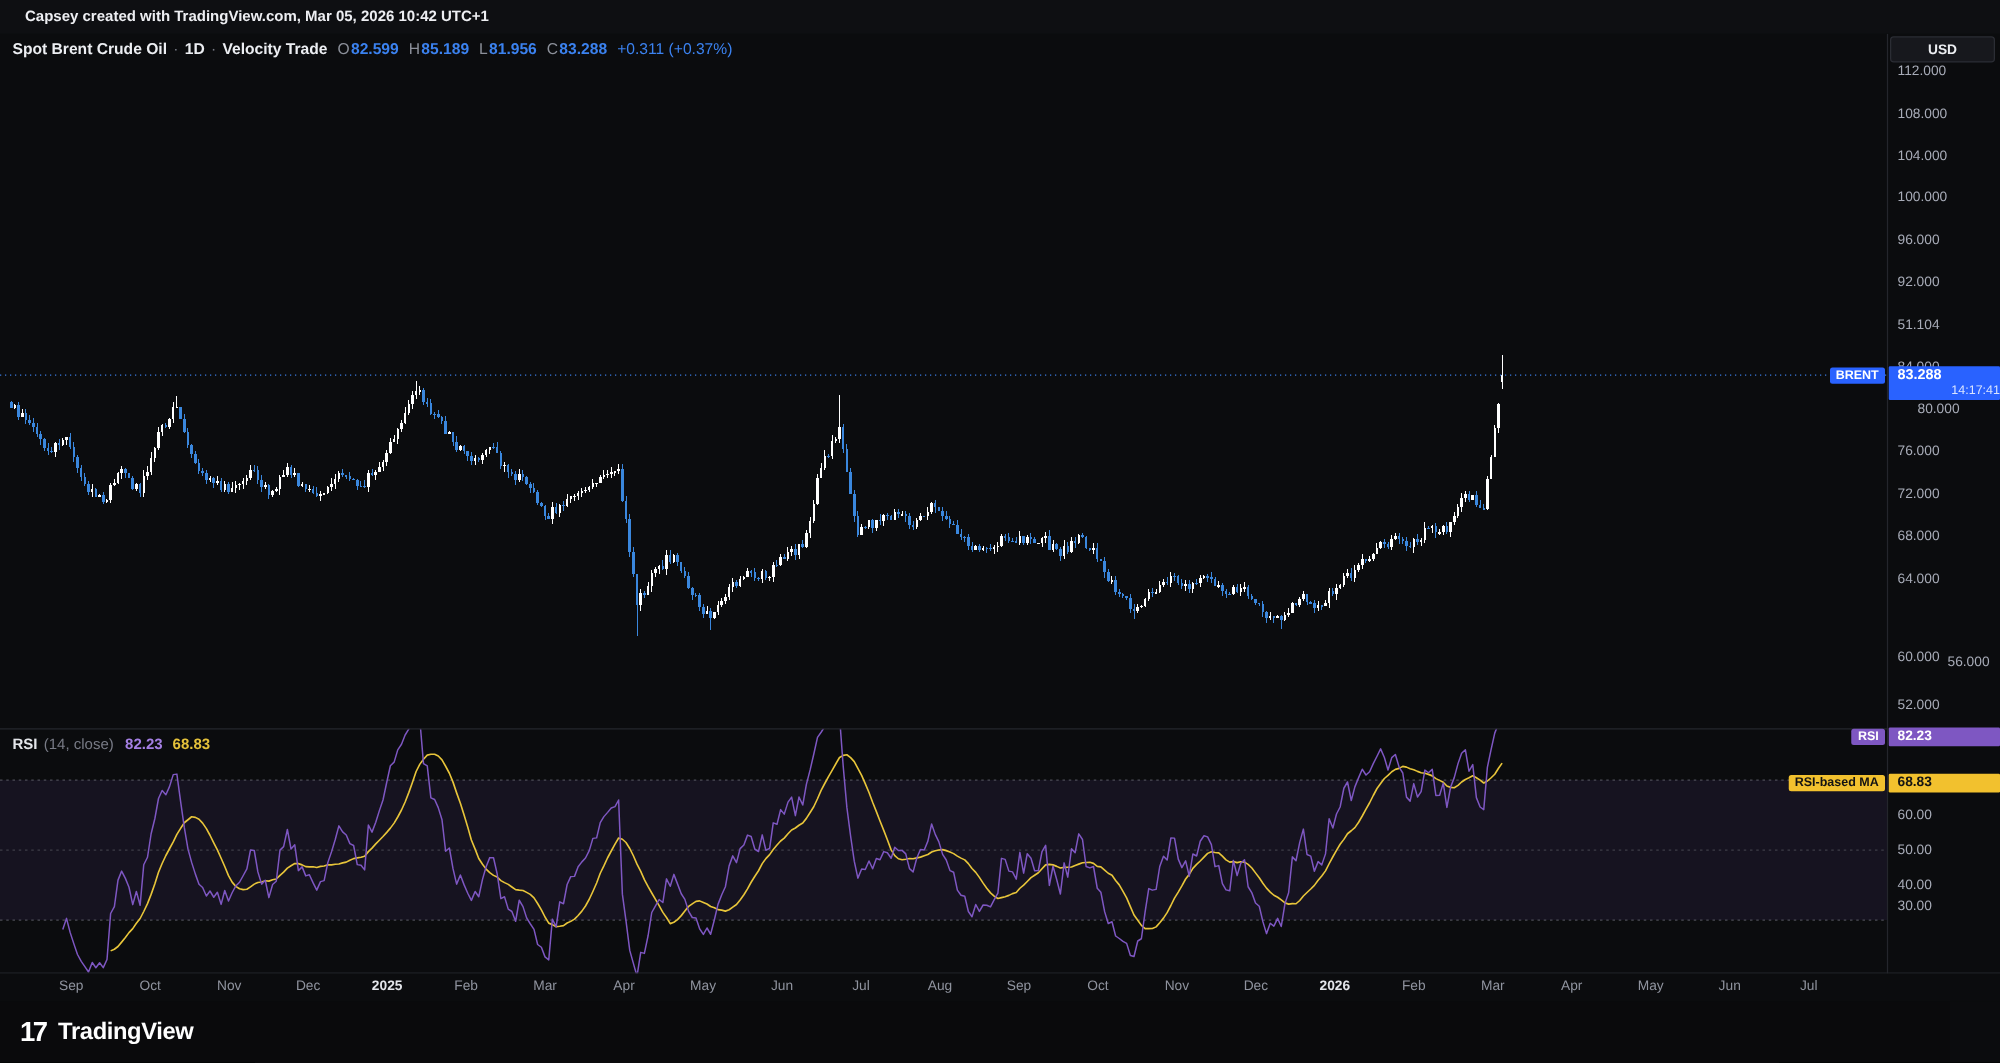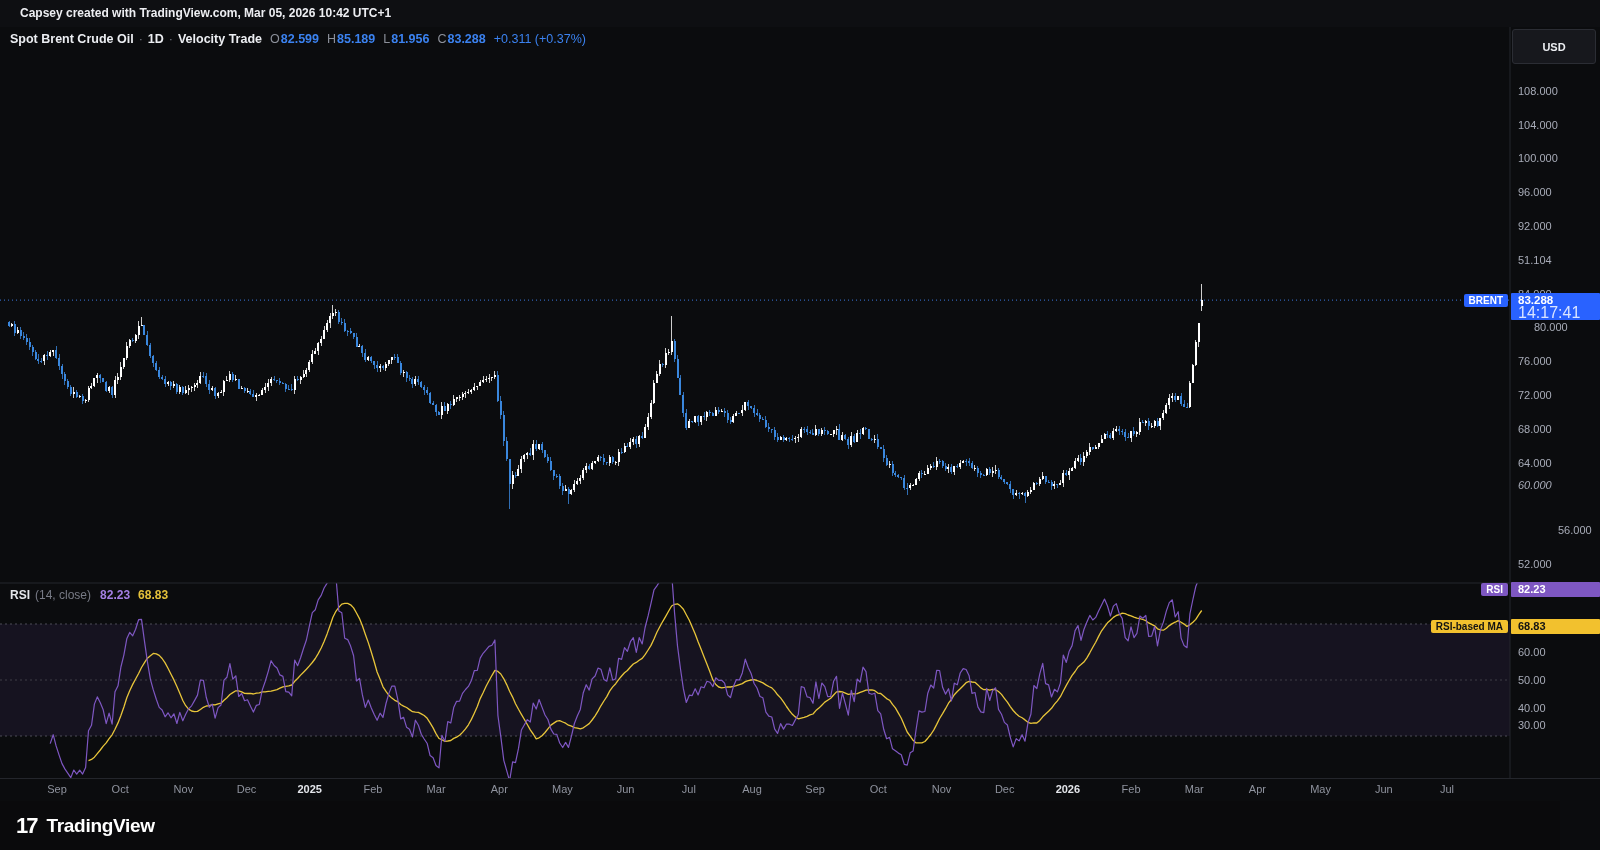--- a/index.html
+++ b/index.html
@@ -23,38 +23,38 @@
     display:flex; align-items:center; white-space:nowrap;
   }
   #legend .sym { color:#eceef2; font-weight:700; }
   #legend .dot { color:#787b86; margin:0 5px; }
   #legend .itm { color:#eceef2; font-weight:600; }
   #legend .ohlc-letter { color:#8c909a; margin-left:8px; }
   #legend .ohlc-val { color:#3b82f0; font-weight:600; margin-left:1px; }
   #legend .change { color:#3b82f0; font-weight:400; margin-left:8px; }
   
   #usd-btn {
-    position:absolute; left:1512px; top:29px; width:84px; height:35px; z-index:6;
+    position:absolute; left:1512px; top:29px; width:84px; height:21px; z-index:6;
     display:flex; align-items:center; justify-content:center;
     background:#17181d; border:1px solid #2b2d34; border-radius:3px;
     color:#eceef2; font-size:11px; font-weight:700; cursor:pointer;
   }
   
   .axis-label { position:absolute; left:1518px; font-size:11px; color:#a8acb8; z-index:2; }
   .month-label { position:absolute; top:783px; font-size:11px; color:#8f939e; transform:translateX(-50%); z-index:2; }
   .month-label.year { color:#e3e5ea; font-weight:700; }
   
   .badge-row { position:absolute; right:0; display:flex; align-items:flex-start; z-index:7; }
   .tag { font-size:10px; font-weight:700; padding:1px 5px; border-radius:2px; margin-right:3px; margin-top:1px; white-space:nowrap; }
   .tag.blue { background:#2962ff; color:#fff; }
   .tag.purple { background:#7e57c2; color:#fff; }
   .tag.yellow { background:#f2c12e; color:#131313; }
   #price-box { width:89px; background:#2962ff; color:#fff; padding:1px 0 2px 7px; border-radius:1px; }
   #price-box .val { font-size:11.5px; font-weight:700; line-height:13px; }
-  #price-box .cd  { font-size:16px; color:#d9e4ff; line-height:11px; }
+  #price-box .cd  { font-size:10px; color:#d9e4ff; line-height:11px;text-align:right; }
   .mini-box { width:89px; font-size:11px; font-weight:700; padding:1px 0 2px 7px; border-radius:1px; }
   .mini-box.purple { background:#7e57c2; color:#fff; }
   .mini-box.yellow { background:#f2c12e; color:#131313; }
   
   #rsi-header {
     position:absolute; left:10px; top:588px; font-size:12px; z-index:6;
     display:flex; align-items:center; white-space:nowrap;
   }
   #rsi-header .ttl { color:#e4e6ea; font-weight:600; }
   #rsi-header .prm { color:#787b86; margin-left:5px; }
@@ -968,21 +968,21 @@
       <div class="axis-label" style="top: 152.4px;">100.000</div>
       <div class="axis-label" style="top: 186.2px;">96.000</div>
       <div class="axis-label" style="top: 220px;">92.000</div>
       <div class="axis-label" style="top: 253.8px;">51.104</div>
       <div class="axis-label" style="top: 287.6px;">84.000</div>
       <div class="axis-label" style="top: 321.4px; padding-left: 16px;">80.000</div>
       <div class="axis-label" style="top: 355.2px;">76.000</div>
       <div class="axis-label" style="top: 389px;">72.000</div>
       <div class="axis-label" style="top: 422.8px;">68.000</div>
       <div class="axis-label" style="top: 456.6px;">64.000</div>
-      <div class="axis-label" style="top: 479px; font-style: italic;">60.000</div>
+      <div class="axis-label" style="top: 520px;">60.000</div>
       <div class="axis-label" style="top: 524.2px; padding-left: 40px;">56.000</div>
       <div class="axis-label" style="top: 558px;">52.000</div>
     </div>
   <div id="rsi-axis-labels">
       <div class="axis-label" style="top: 645.5px;">60.00</div>
       <div class="axis-label" style="top: 673.5px;">50.00</div>
       <div class="axis-label" style="top: 701.5px;">40.00</div>
       <div class="axis-label" style="top: 719px;">30.00</div>
     </div>
   <div id="time-axis"></div>

